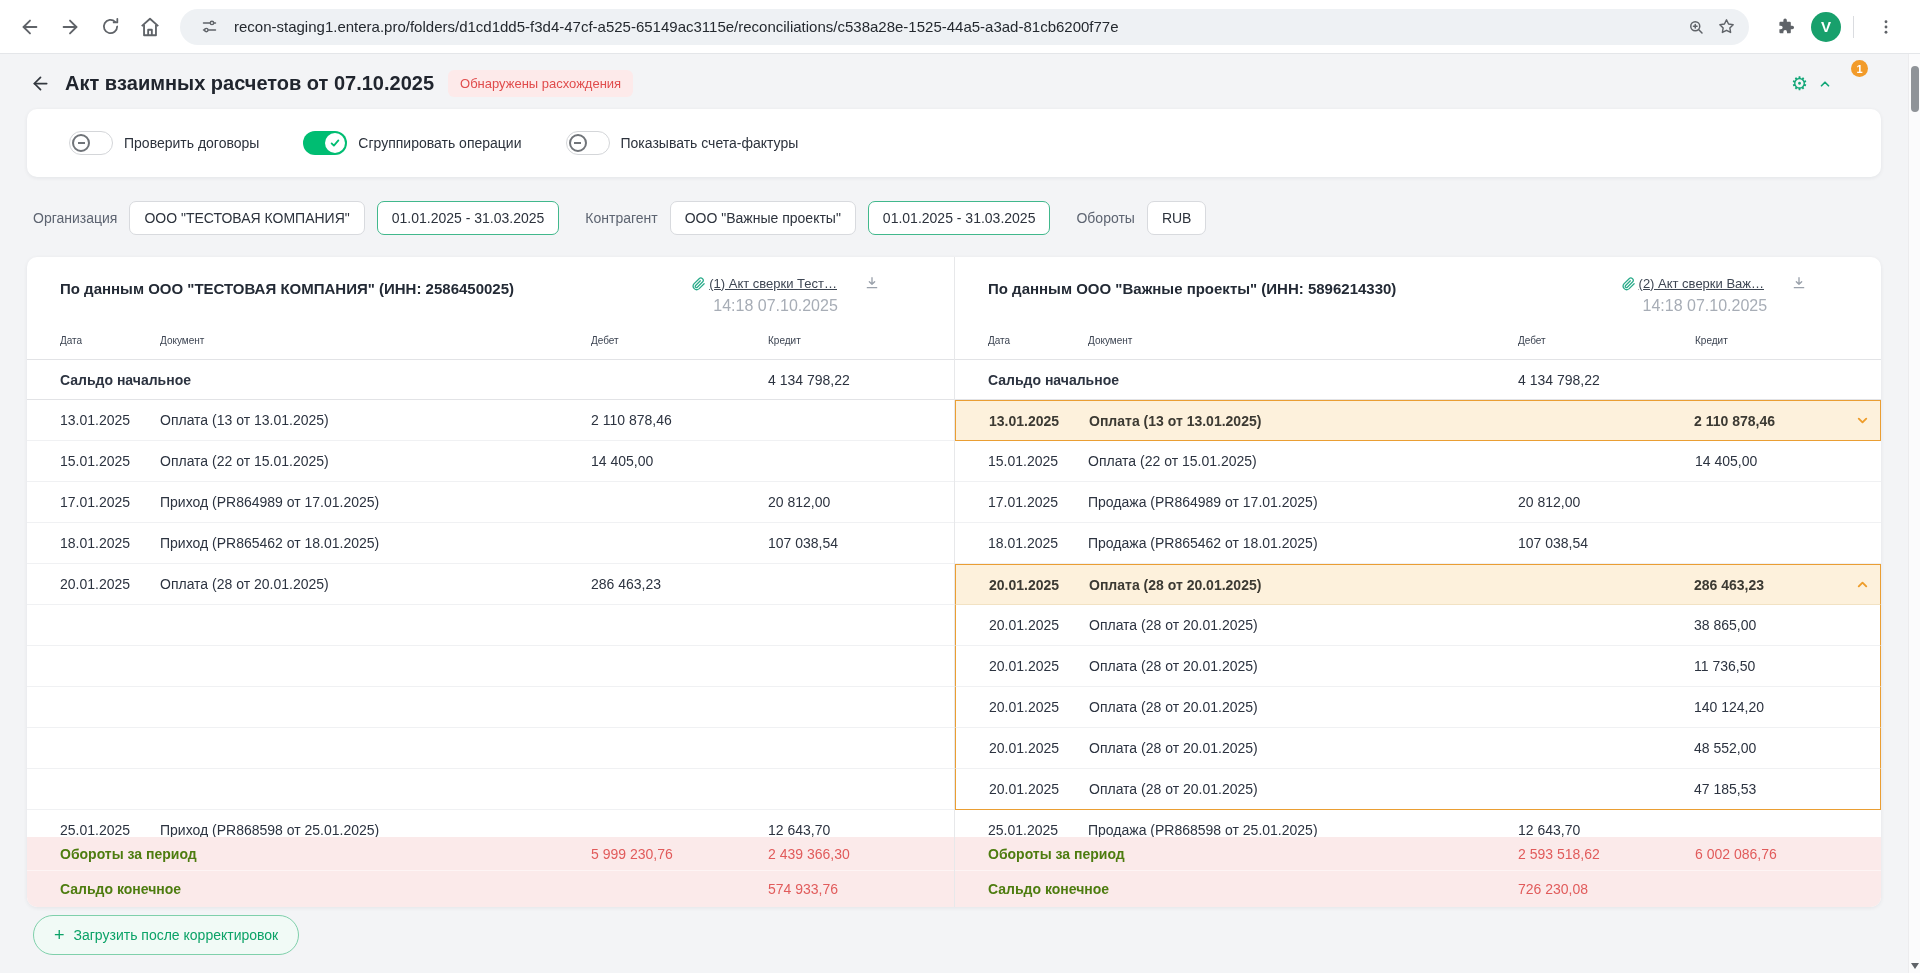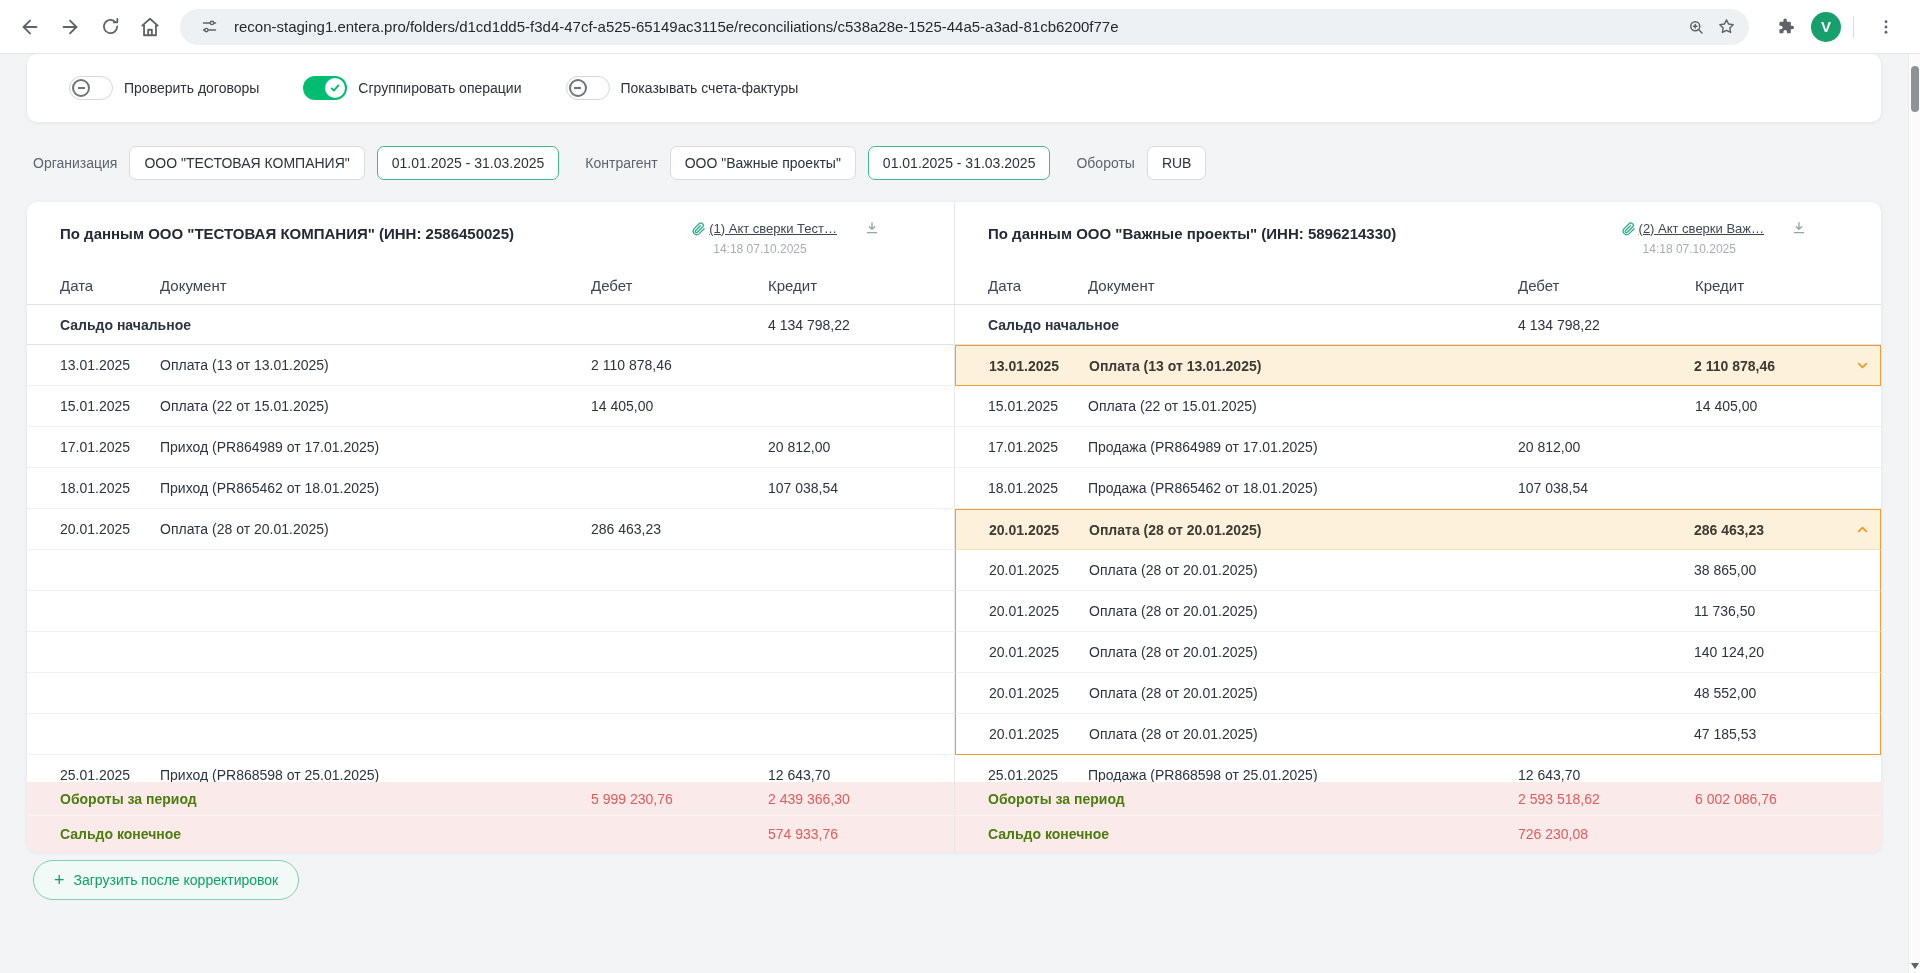--- a/index.html
+++ b/index.html
@@ -73,25 +73,25 @@
   .table-card { margin:0 27px; display:flex; overflow:hidden; position:relative; }
   .panel { width:50%; min-width:0; }
   .panel.right { border-left:1px solid #e7e8ea; }
 
   .panel-head { height:64px; display:flex; justify-content:space-between; align-items:flex-start;
     padding:18px 74px 0 33px; }
   .panel-title { font-size:15px; font-weight:700; color:#232a35; padding-top:5px; white-space:nowrap; }
   .attach-line { display:flex; align-items:center; gap:3px; }
   .attach-link { font-size:13px; color:#3e4653; text-decoration:underline; white-space:nowrap; cursor:pointer; }
   .dl-icon { margin-left:24px; display:flex; cursor:pointer; }
-  .attach-time { font-size:12px; color:#a7adb6; margin:6px 0 0 22px; }
+  .attach-time { font-size:16px; color:#a7adb6; margin:6px 0 0 22px; }
 
   .grid-row { display:grid; grid-template-columns:100px 1fr 177px 150px 36px;
     padding-left:33px; align-items:center; }
-  .cols { height:38px; font-size:15px; color:#3c4452; font-weight:500; }
+  .cols { height:38px; font-size:10px; color:#3c4452; font-weight:500; }
 
   .rows-clip { height:478px; overflow:hidden; }
   .trow { display:grid; grid-template-columns:100px 1fr 177px 150px 36px; padding-left:33px;
     height:41px; align-items:center; font-size:14px; color:#2c3340;
     border-bottom:1px solid #f0f1f3; background:#fff; }
   .td { min-width:0; white-space:nowrap; overflow:hidden; text-overflow:ellipsis; padding-right:8px; }
   .td.label-span { grid-column:1 / 3; font-weight:600; }
   .td.chev { display:flex; justify-content:center; padding-right:0; }
   .trow.opening { border-top:1px solid #e2e3e6; border-bottom:1px solid #e2e3e6; }
   .trow.opening .td:not(.label-span) { font-weight:400; }
@@ -179,20 +179,39 @@
           <circle cx="12" cy="5" r="1.9"></circle>
           <circle cx="12" cy="12" r="1.9"></circle>
           <circle cx="12" cy="19" r="1.9"></circle>
         </svg>
     </span>
   </div>
 </div>
 
 <div class="page">
 
+  <div class="page-head">
+    <span class="back-arrow">
+      <svg width="21" height="21" viewBox="0 0 24 24" fill="none" stroke="#33383f" stroke-width="2" stroke-linecap="round" stroke-linejoin="round">
+          <path d="M19 12H5"></path>
+          <path d="M12 5l-7 7 7 7"></path>
+        </svg>
+    </span>
+    <h1 class="title">Акт взаимных расчетов от 07.10.2025</h1>
+    <span class="status-badge">Обнаружены расхождения</span>
+    <div class="head-right">
+      <span class="gear">⚙</span>
+      <span style="display:flex;">
+        <svg width="14" height="14" viewBox="0 0 16 16" fill="none" stroke="#13a778" stroke-width="2" stroke-linecap="round" stroke-linejoin="round">
+            <polyline points="4,10 8,6 12,10"></polyline>
+          </svg>
+      </span>
+    </div>
+    <span class="notif-badge">1</span>
+  </div>
 
   <div class="card toggles-card">
     <div class="toggle">
       <span class="switch off">
           <span class="knob"></span>
         </span>
       <span class="toggle-label">Проверить договоры</span>
     </div>
     <div class="toggle">
       <span class="switch on">

